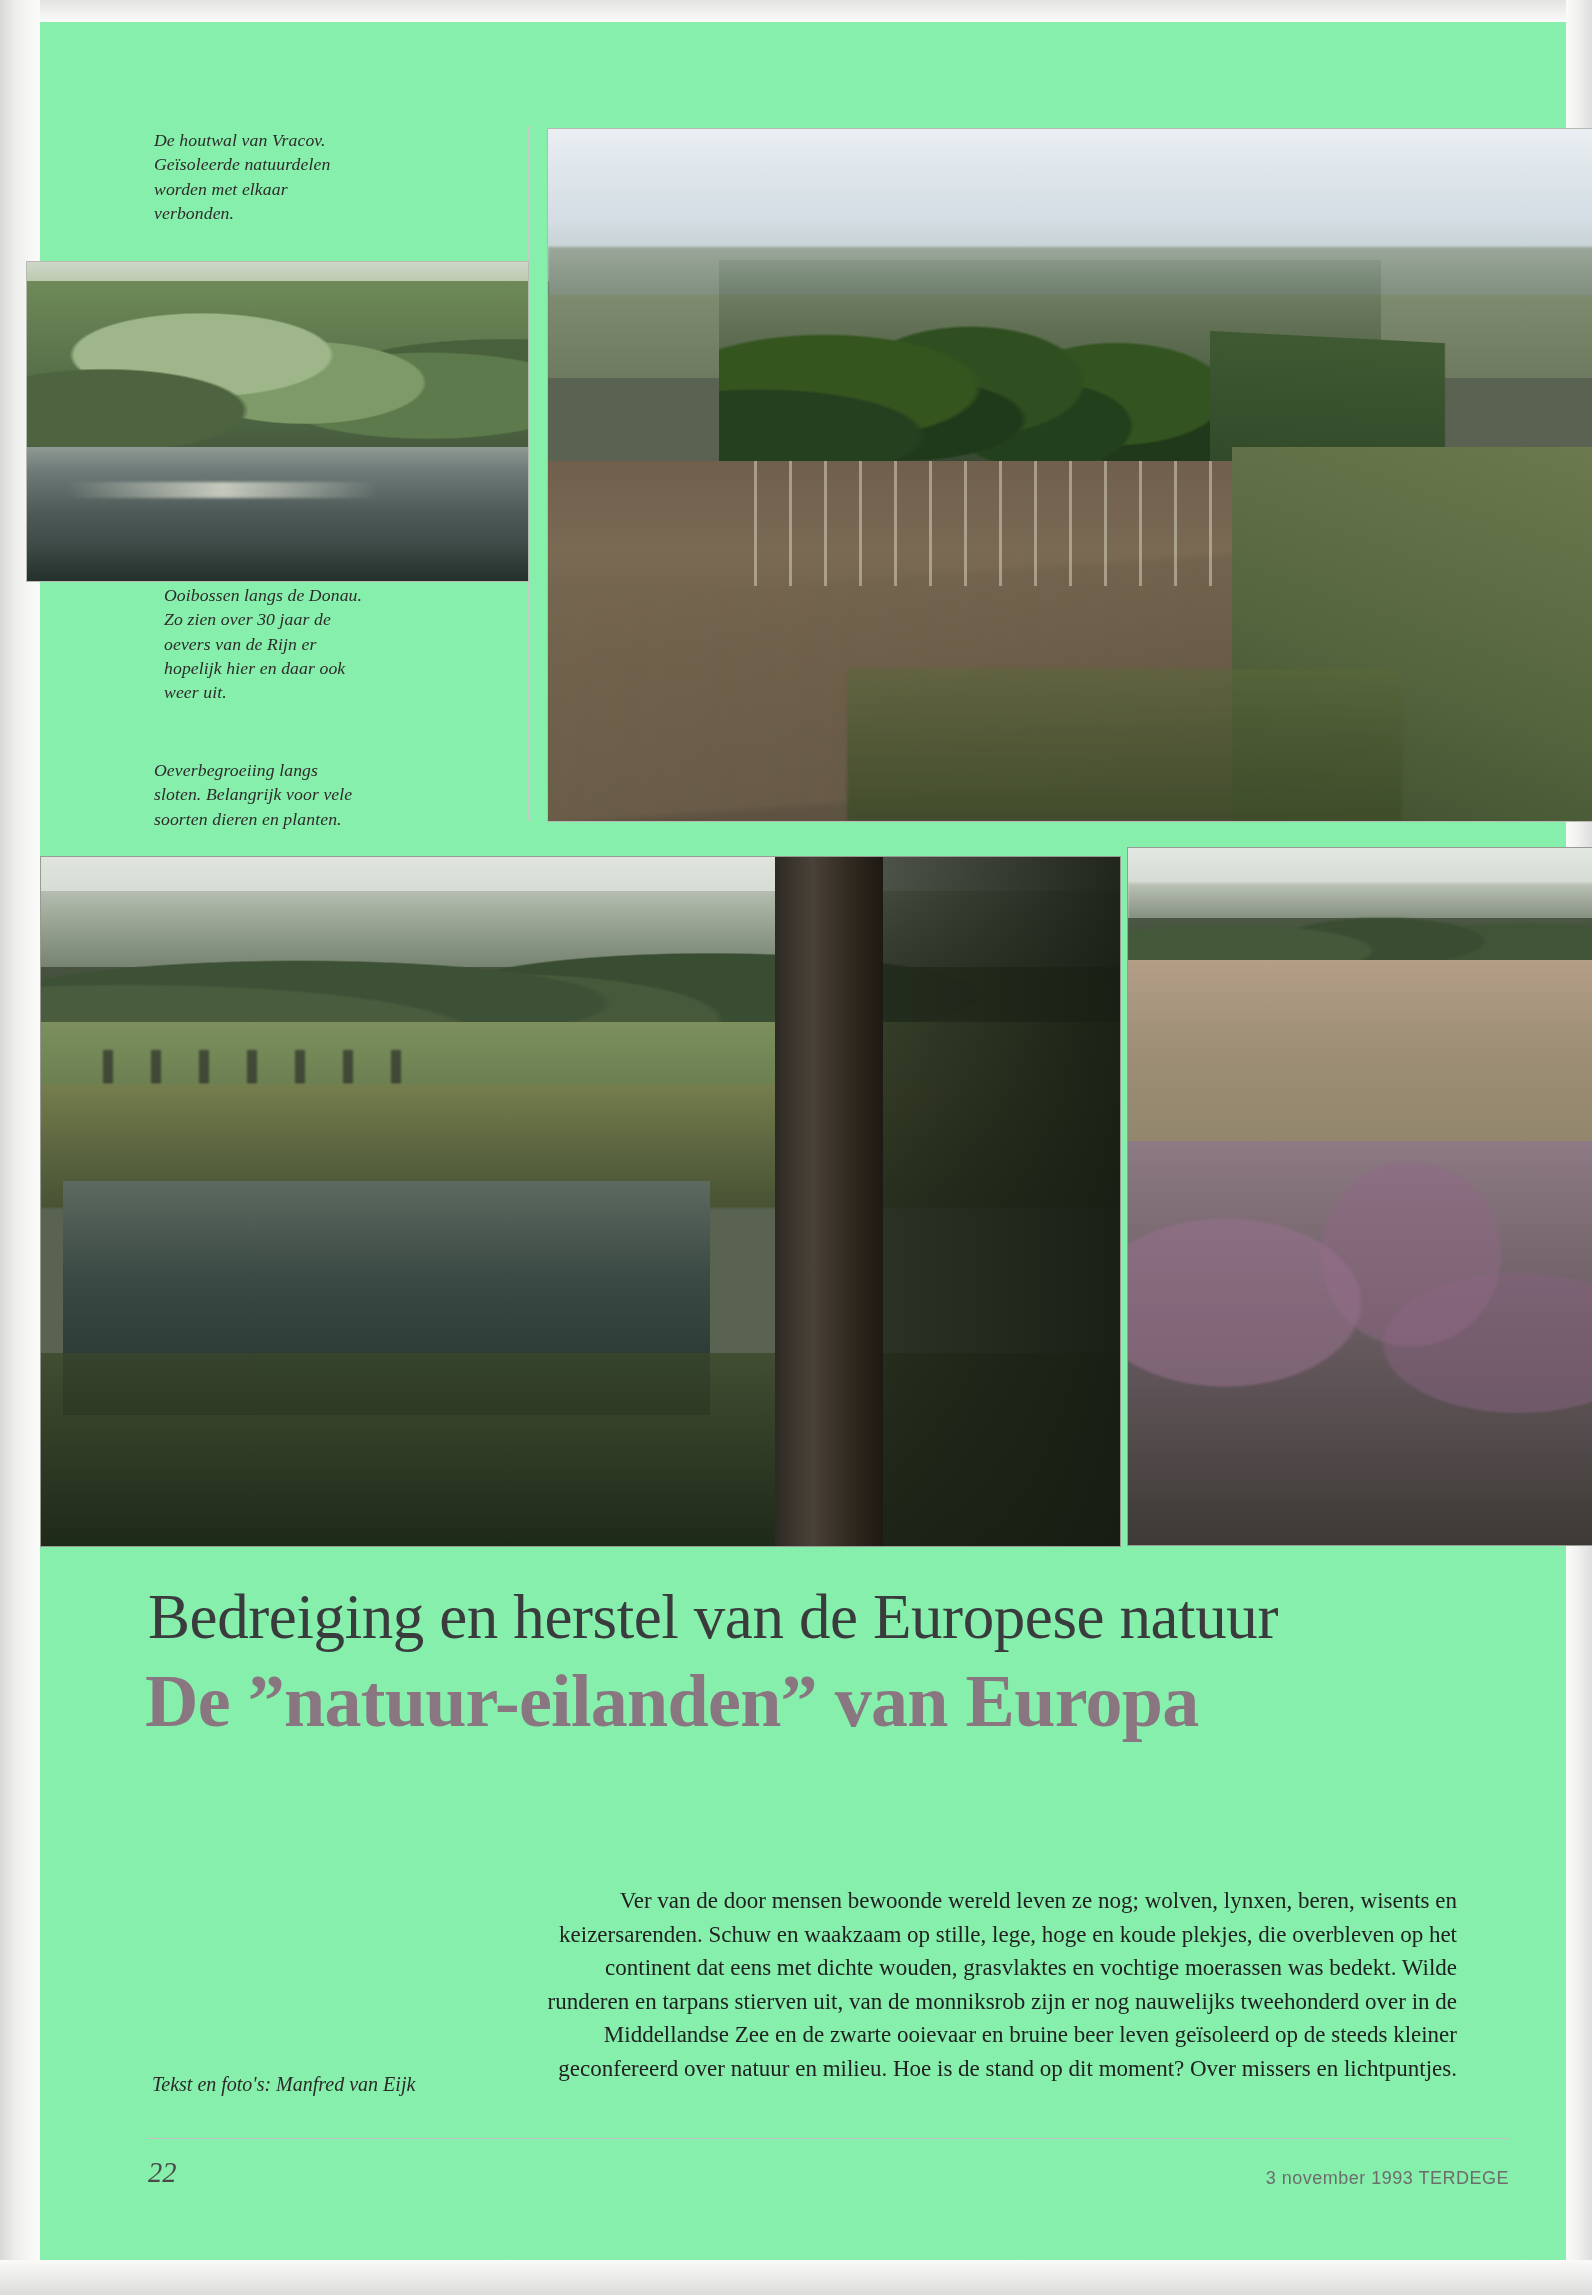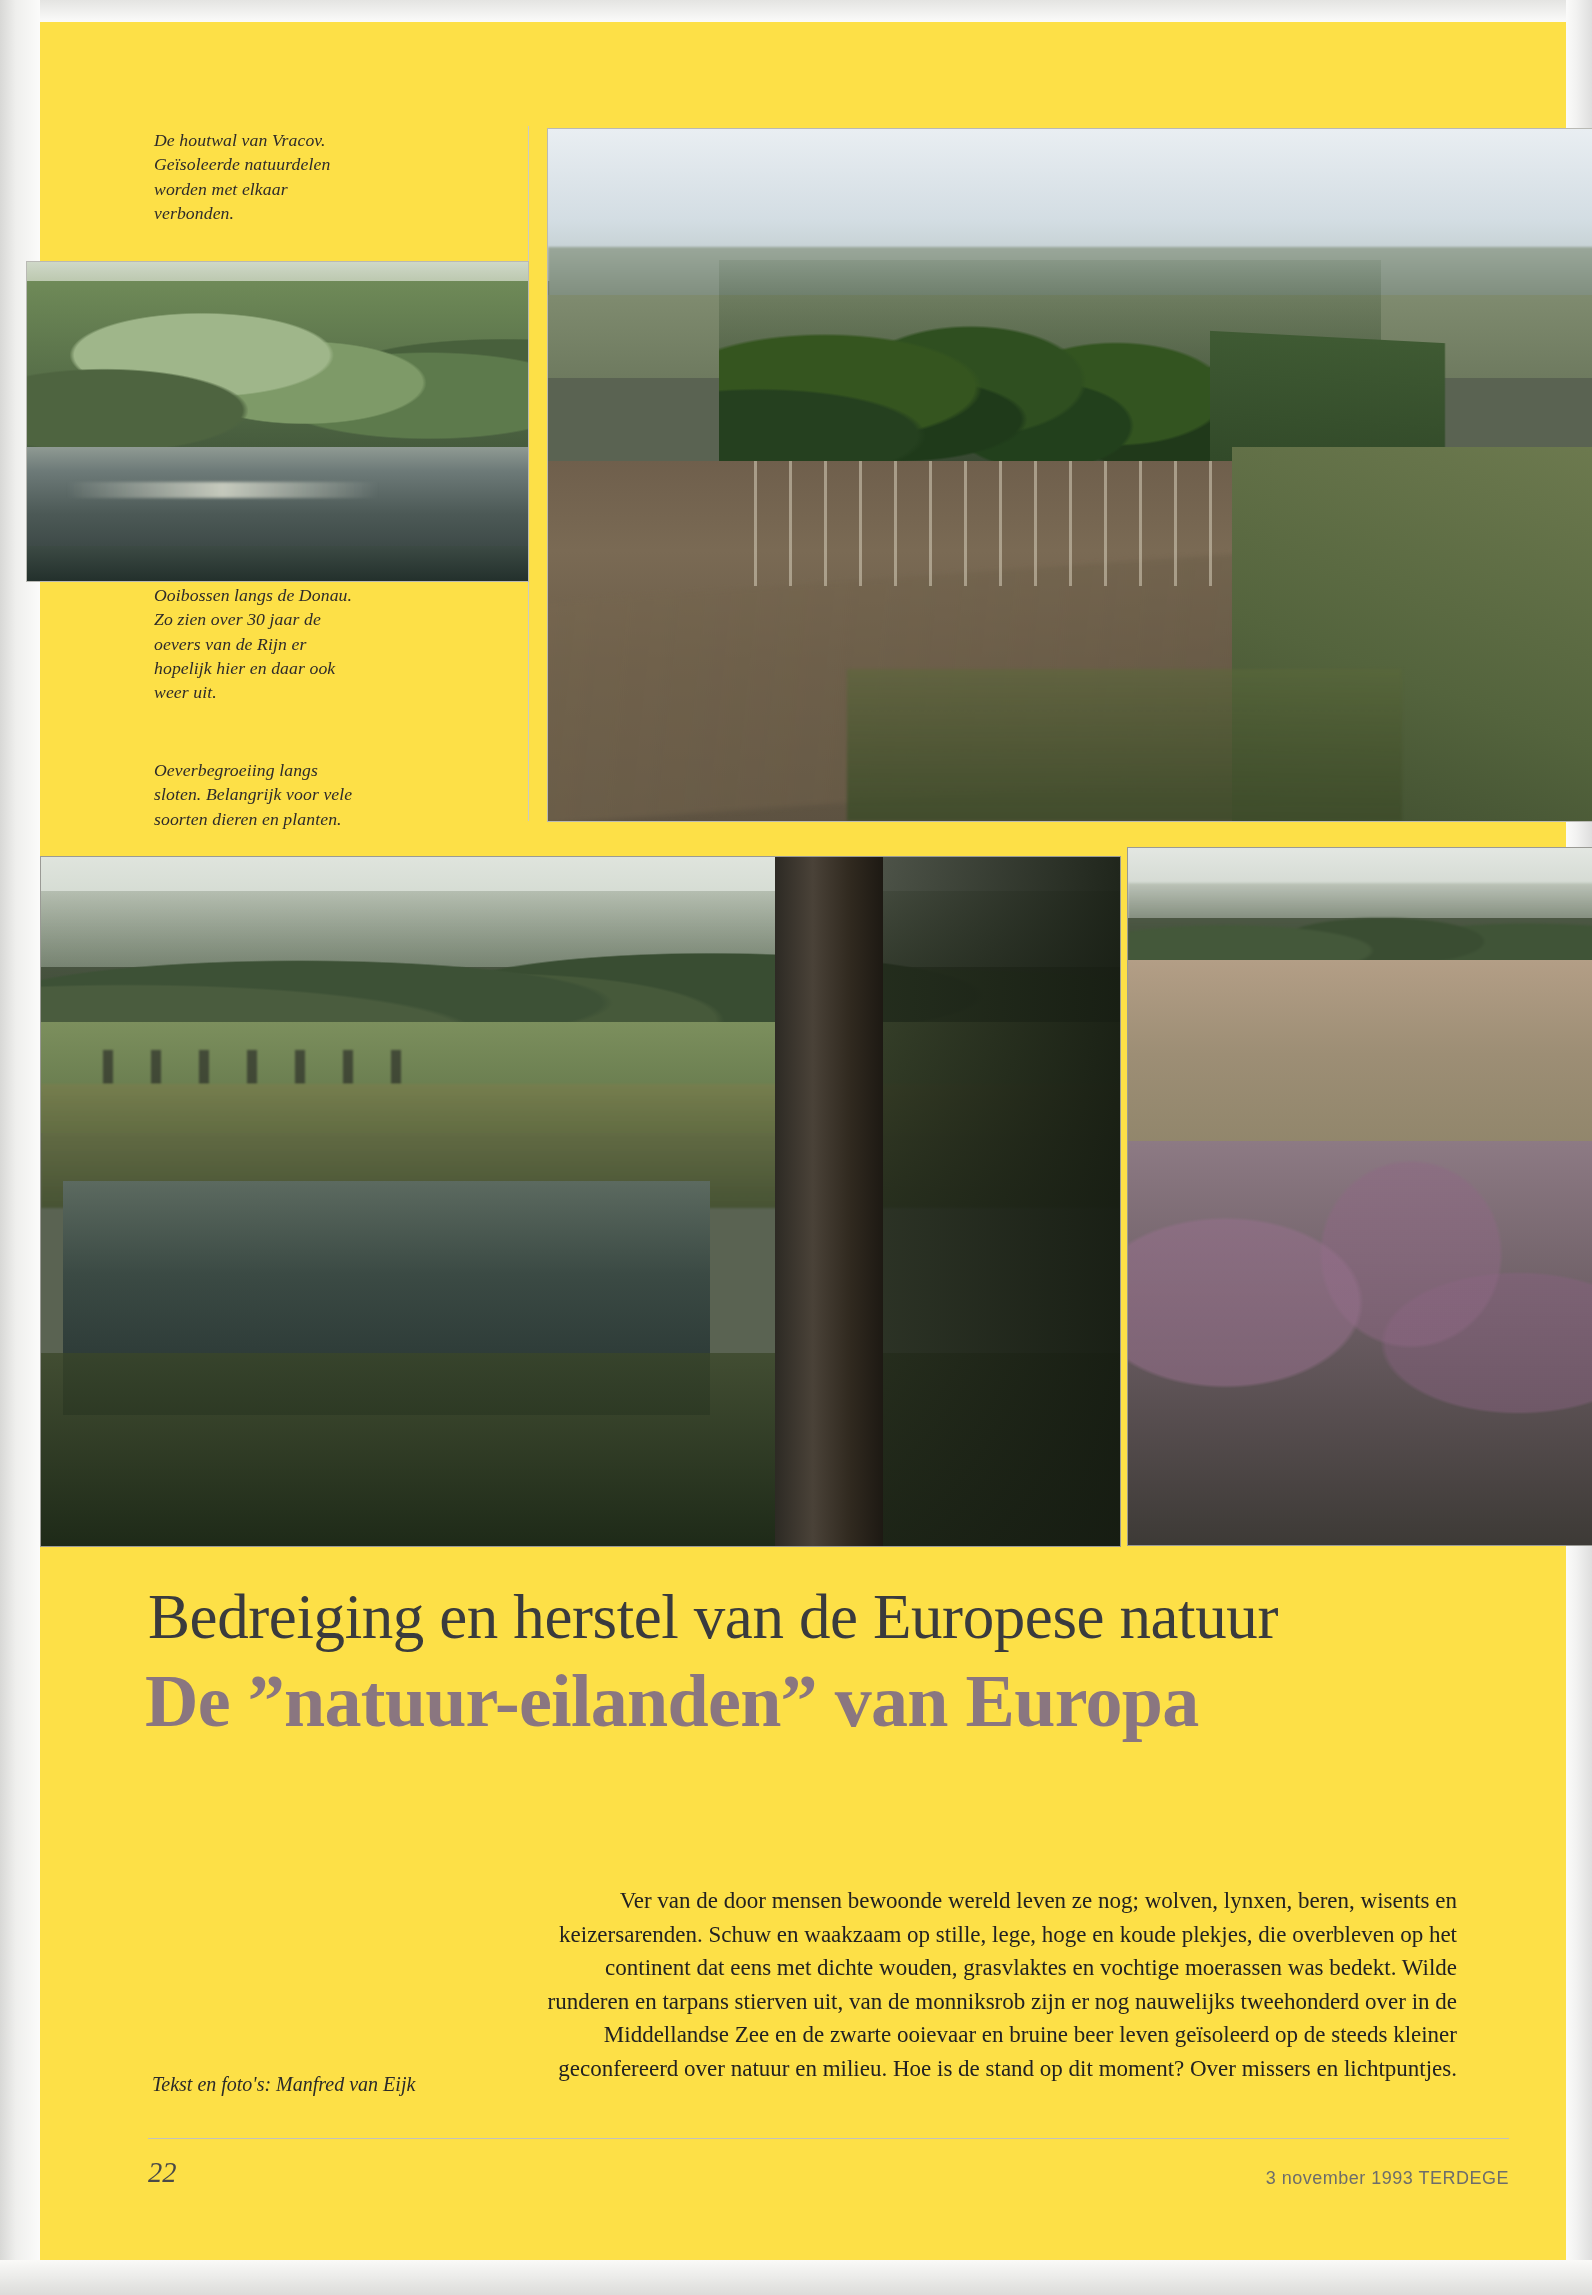--- a/index.html
+++ b/index.html
@@ -12,21 +12,21 @@
     height: 2295px;
     position: relative;
     font-family: "Liberation Serif", serif;
     overflow: hidden;
   }
 
   
   .page {
     position: absolute;
     inset: 0;
-    background: #fde047;
+    background: #86efac;
   }
   .scan-edge-left {
     position: absolute;
     left: 0; top: 0;
     width: 40px; height: 2295px;
     background: linear-gradient(90deg,#d8d8d6 0%, #efefed 40%, #fbfbfa 100%);
   }
   .scan-edge-right {
     position: absolute;
     right: 0; top: 0;
@@ -50,21 +50,21 @@
   .caption {
     position: absolute;
     font-family: "Liberation Serif", serif;
     font-style: italic;
     color: #2e2b2a;
     font-size: 17.7px;
     line-height: 1.37;
     letter-spacing: 0.1px;
   }
   #caption-vracov { left: 154px; top: 128px; width: 203px; }
-  #caption-donau  { left: 154px; top: 583px; width: 214px; }
+  #caption-donau  { left: 164px; top: 583px; width: 214px; }
   #caption-sloten { left: 154px; top: 758px; width: 214px; }
 
   
   .col-rule {
     position: absolute;
     left: 528px;
     top: 126px;
     width: 0.9px;
     height: 695px;
     background: #c9c9c6;

